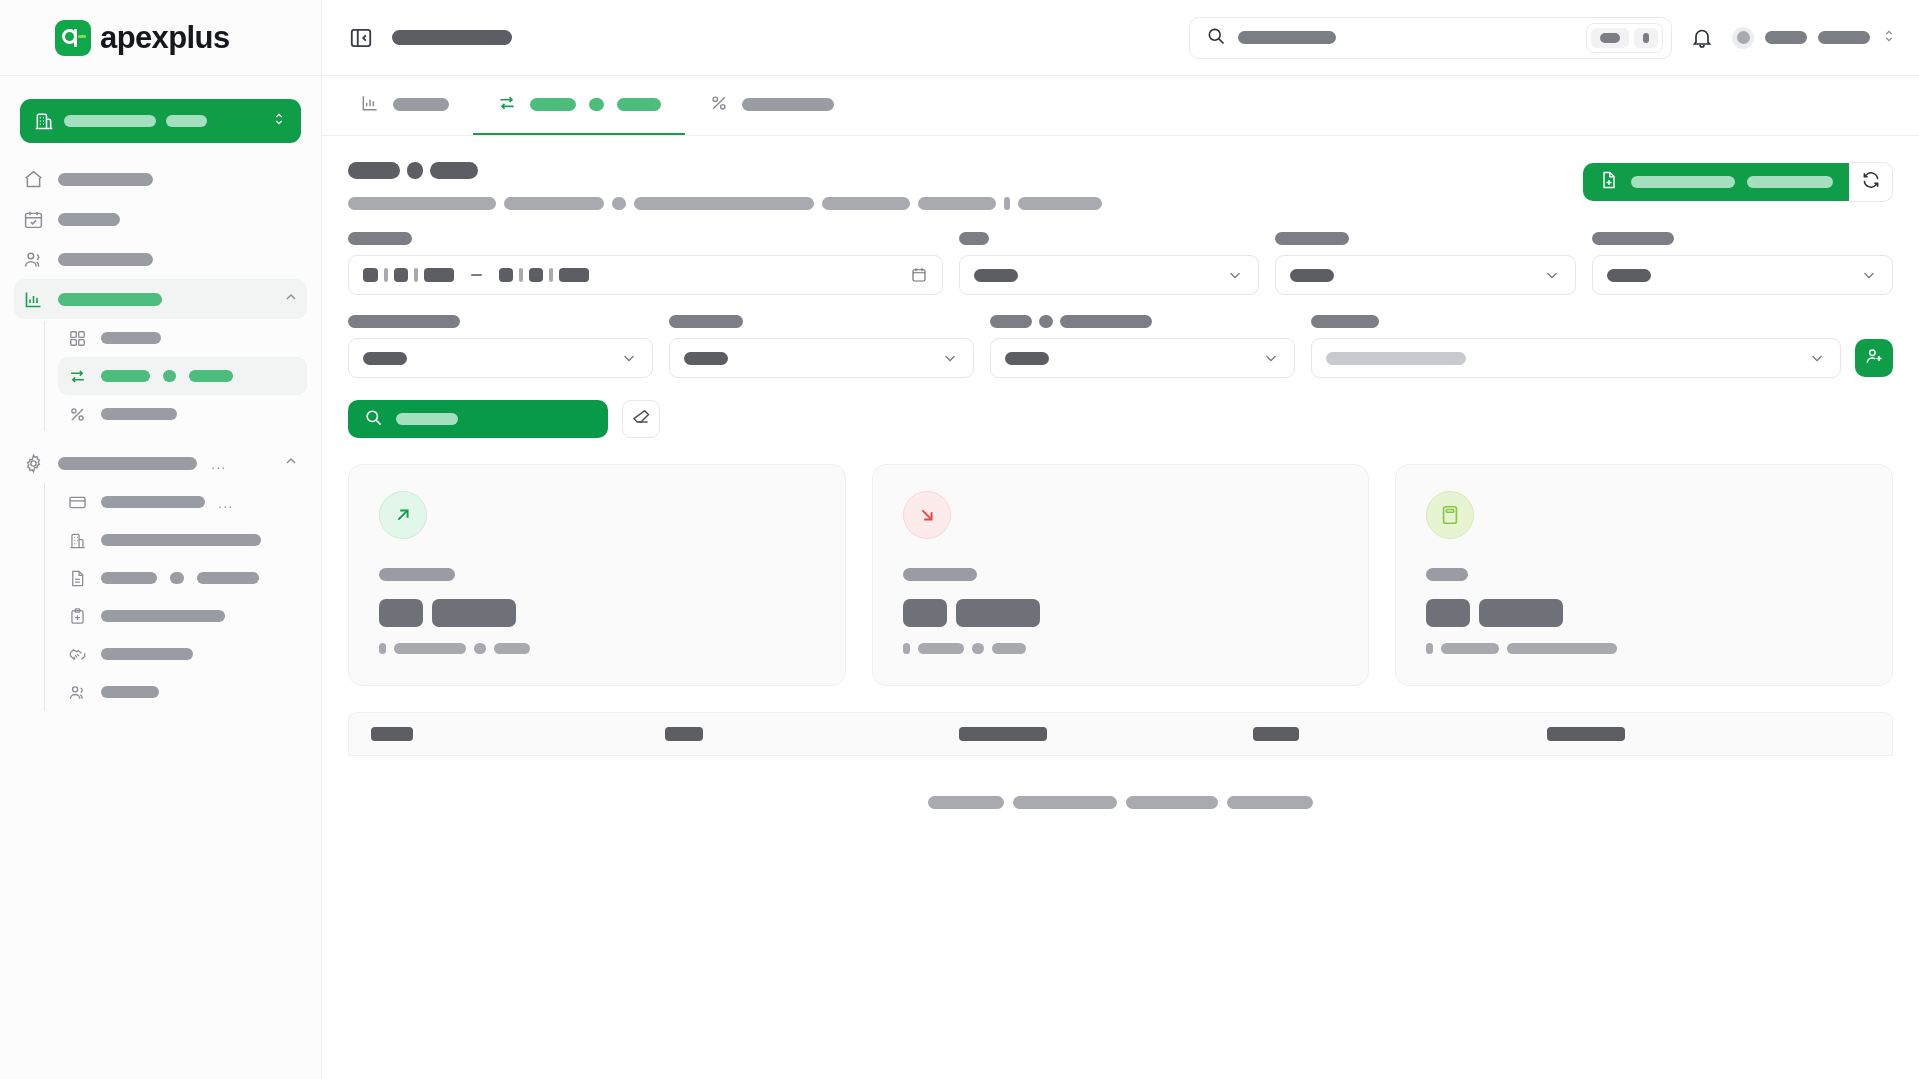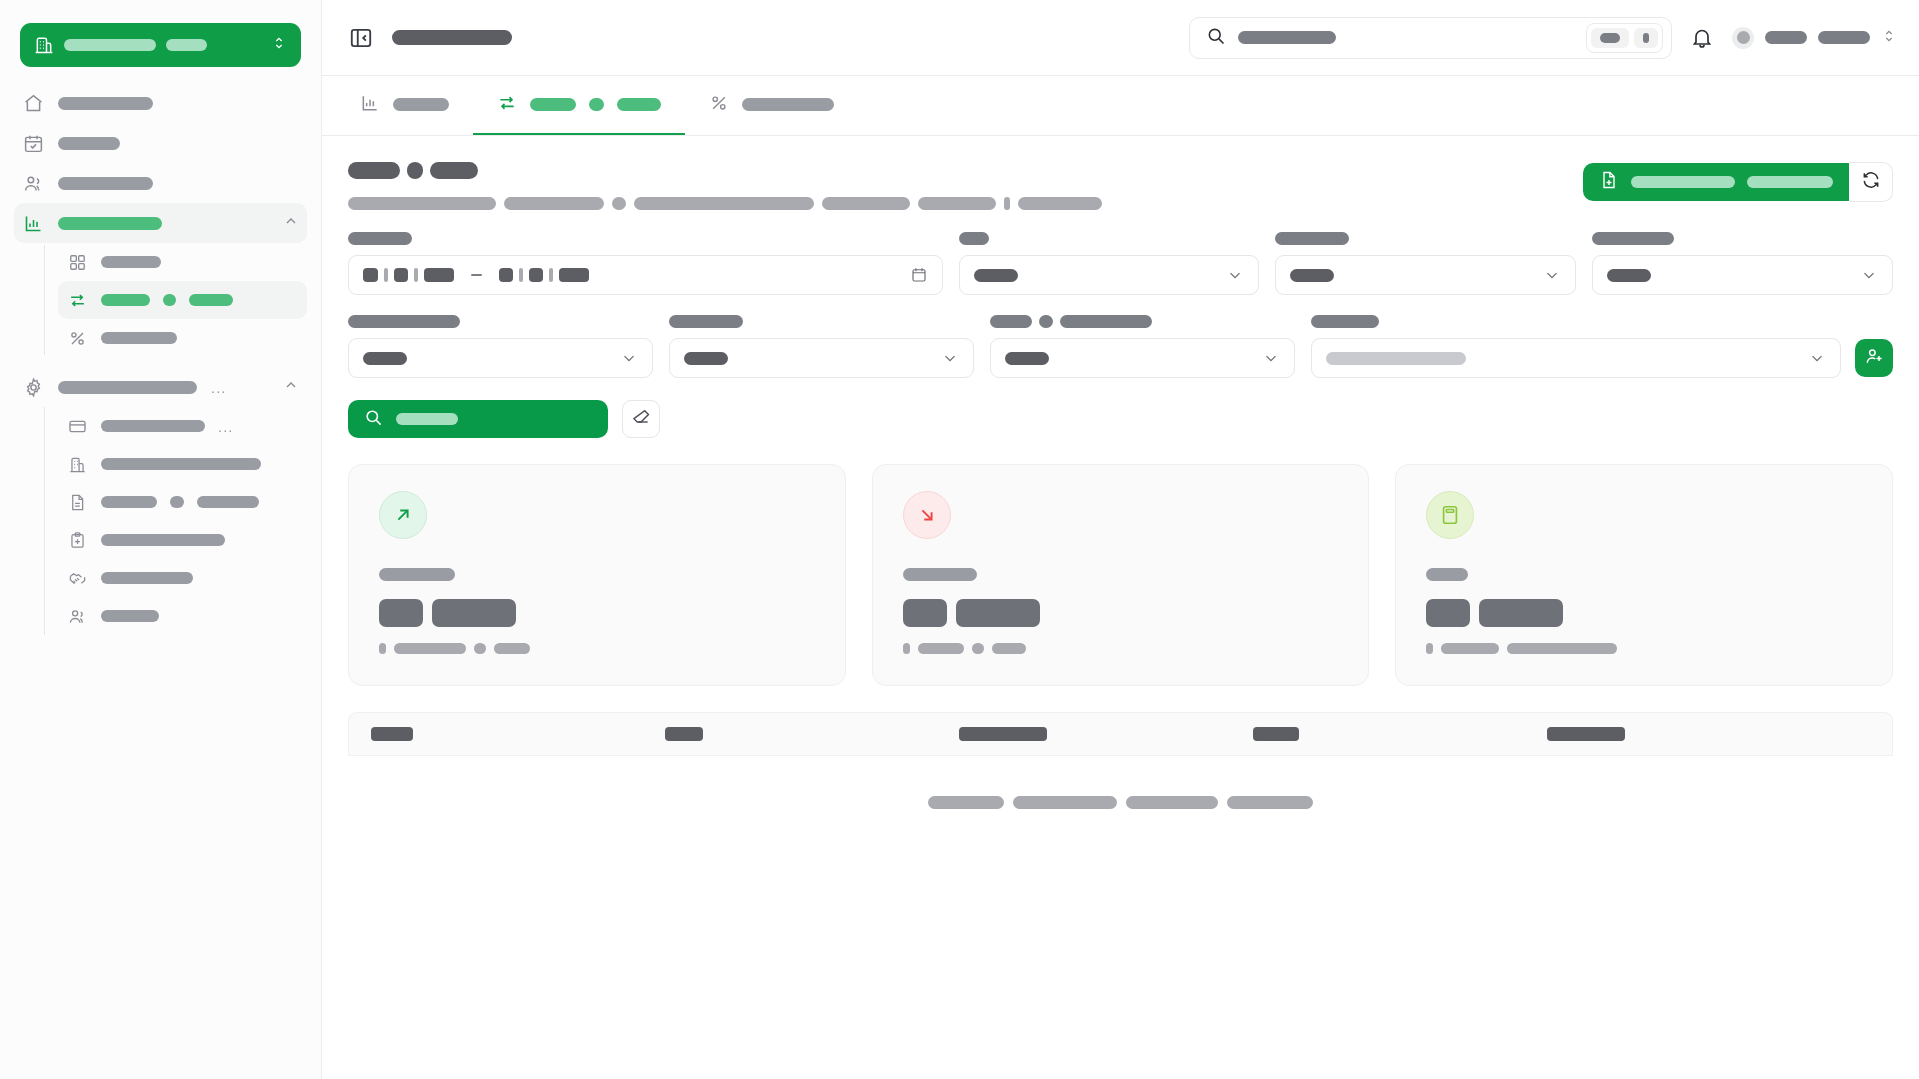--- a/index.html
+++ b/index.html
@@ -212,20 +212,28 @@
     align-items: center; gap: 9px; }
   .pagination .sk { height: 13px; }
 </style>
 </head>
 <body>
 
 <div class="app">
 
   <aside class="sidebar">
 
+    <div class="logo-wrap">
+      <div class="logo-mark">
+        <span class="ring"></span>
+          <span class="stem"></span>
+          <span class="dash"></span>
+      </div>
+      <span class="logo-text">apexplus</span>
+    </div>
 
     <div class="org-chip">
       <svg width="20" height="20" viewBox="0 0 24 24" fill="none" stroke="#ffffff" stroke-width="1.8">
         <path d="M4 21V6a2 2 0 0 1 2-2h7a2 2 0 0 1 2 2v15"></path>
           <path d="M15 10h3a2 2 0 0 1 2 2v9"></path>
         <path d="M2 21h20"></path>
           <path d="M7 8h1M7 12h1M7 16h1M11 8h1M11 12h1M11 16h1"></path>
       </svg>
       <span class="sk sk-green-pale" style="width:92px"></span>
       <span class="sk sk-green-pale" style="width:41px"></span>

